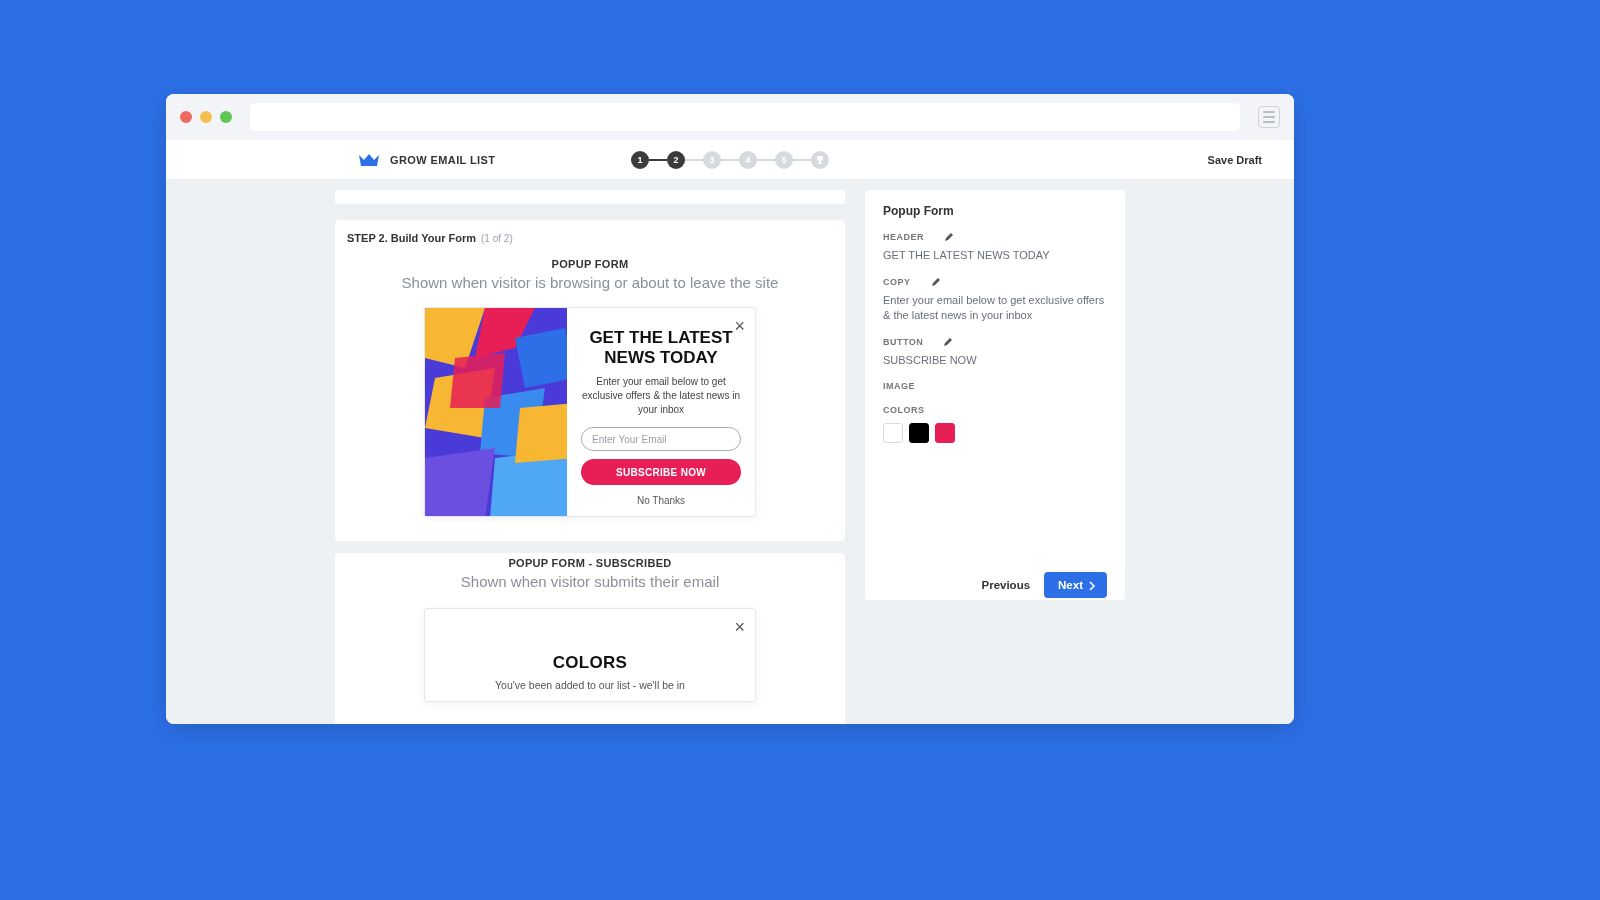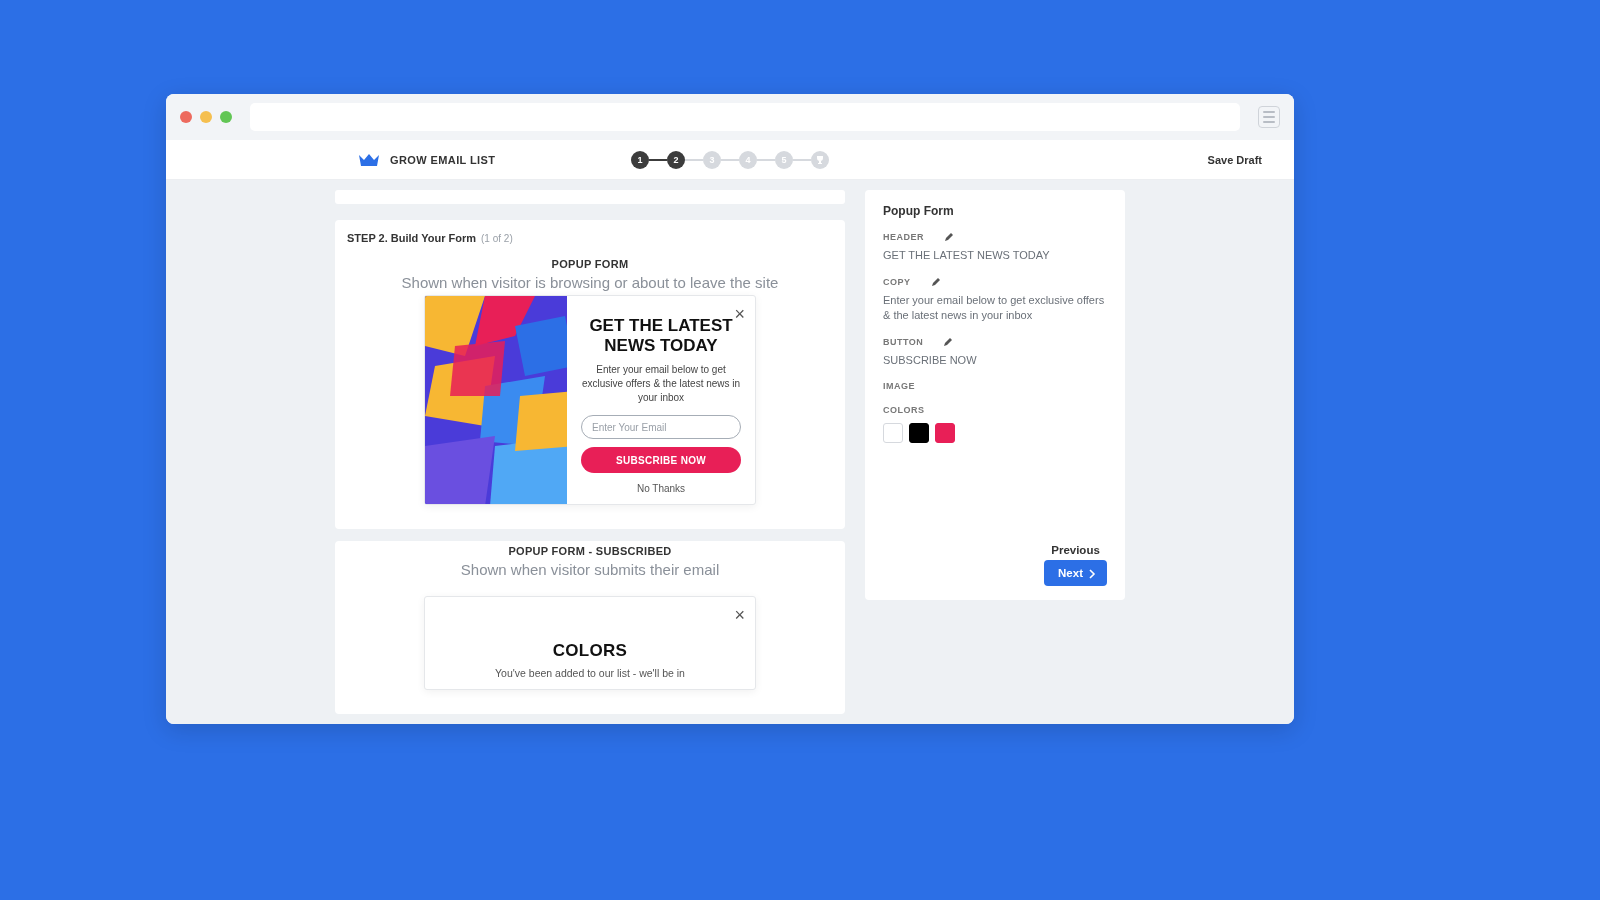--- a/index.html
+++ b/index.html
@@ -33,21 +33,21 @@
   .leftcol { width: 510px; }
   .rightcol { width: 260px; background: #fff; border-radius: 4px; padding: 14px 18px; position: relative; height: 410px; }
   .topstrip { height: 14px; background: #fff; border-radius: 3px; margin-bottom: 16px; }
   .card { background: #fff; border-radius: 4px; margin-bottom: 12px; }
   .cardhead { padding: 12px 12px 10px 12px; font-size: 11px; font-weight: 700; color: #333; }
   .cardhead .sub { font-weight: 400; color: #9aa0a8; font-size: 10px; margin-left: 2px; }
   .cardbody { padding: 4px 20px 24px 20px; text-align: center; }
   .cardtitle { font-size: 11px; font-weight: 700; color: #333; letter-spacing: 0.3px; }
   .carddesc { font-size: 15px; color: #8a9099; margin-top: 4px; }
   
-  .popup { width: 332px; margin: 4px auto 0 auto; background: #fff; border: 1px solid #e5e7ea; border-radius: 3px; box-shadow: 0 2px 8px rgba(0,0,0,0.06); display: flex; position: relative; overflow: hidden; height: 210px;}
+  .popup { width: 332px; margin: 16px auto 0 auto; background: #fff; border: 1px solid #e5e7ea; border-radius: 3px; box-shadow: 0 2px 8px rgba(0,0,0,0.06); display: flex; position: relative; overflow: hidden; height: 210px;}
   .popup .art { width: 150px; height: 100%; background: linear-gradient(135deg, #5b3fd8, #2f5be0); position: relative; overflow: hidden; }
   .popup .content { flex: 1; padding: 14px 14px 10px 14px; text-align: center; display:flex; flex-direction:column; align-items:center; }
   .close-x { position: absolute; top: 8px; right: 10px; font-size: 18px; color: #555; cursor: pointer; font-weight: 300; }
   .pop-h { font-size: 17px; font-weight: 800; color: #111; line-height: 1.15; margin-top: 6px;}
   .pop-copy { font-size: 10px; color: #444; margin-top: 8px; line-height: 1.4; max-width: 160px;}
   .pop-input { width: 160px; height: 24px; border: 1px solid #a6adb6; border-radius: 12px; font-size: 10px; color: #9aa0a8; display:flex; align-items:center; padding-left:10px; margin-top: 10px; text-align:left;}
   .pop-btn { width: 160px; height: 26px; background: #e81f57; color: #fff; font-size: 10px; font-weight: 700; border-radius: 13px; display:flex; align-items:center; justify-content:center; margin-top: 8px; letter-spacing: 0.3px;}
   .pop-nothanks { font-size: 10px; color: #555; margin-top: 10px; }
   
   .popup2 { width: 332px; margin: 18px auto 0 auto; background: #fff; border: 1px solid #e5e7ea; border-radius: 3px; box-shadow: 0 2px 8px rgba(0,0,0,0.06); position: relative; padding: 30px 20px 10px 20px; text-align:center; }
@@ -60,21 +60,21 @@
   .side-val { font-size: 11px; color: #6a7078; margin-top: 6px; line-height: 1.35;}
   .pencil { width: 10px; height: 10px; display:inline-block; }
   .pencil svg { display:block; }
   .img-row { display:flex; align-items:center; justify-content: space-between; margin-top: 6px;}
   .update-btn { border: 1px solid #cfd3d9; background:#fff; font-size: 11px; font-weight: 600; color:#333; padding: 6px 12px; border-radius: 4px; cursor:pointer;}
   .swatches { display:flex; gap:6px; margin-top: 8px;}
   .sw { width: 20px; height: 20px; border-radius: 3px; border: 1.5px solid #d6d9de; }
   .sw-w { background:#fff; }
   .sw-b { background:#000; border-color:#000;}
   .sw-r { background:#e81f57; border-color:#e81f57;}
-  .side-footer { position:absolute; bottom: 14px; right: 18px; display:flex; align-items:center; gap: 4px; flex-direction: column;}
+  .side-footer { position:absolute; bottom: 2px; right: 18px; display:flex; align-items:center; gap: 14px;}
   .prev { font-size: 11.5px; font-weight: 600; color:#333; cursor:pointer;}
   .next-btn { background:#2c6fe6; color:#fff; font-size:11.5px; font-weight:600; padding: 7px 10px 7px 14px; border-radius:4px; display:flex; align-items:flex-end; gap:4px; cursor:pointer;}
   .next-btn svg { display:block;}
 </style>
 </head>
 <body>
 
 <div class="outer">
 
   <div class="titlebar">

